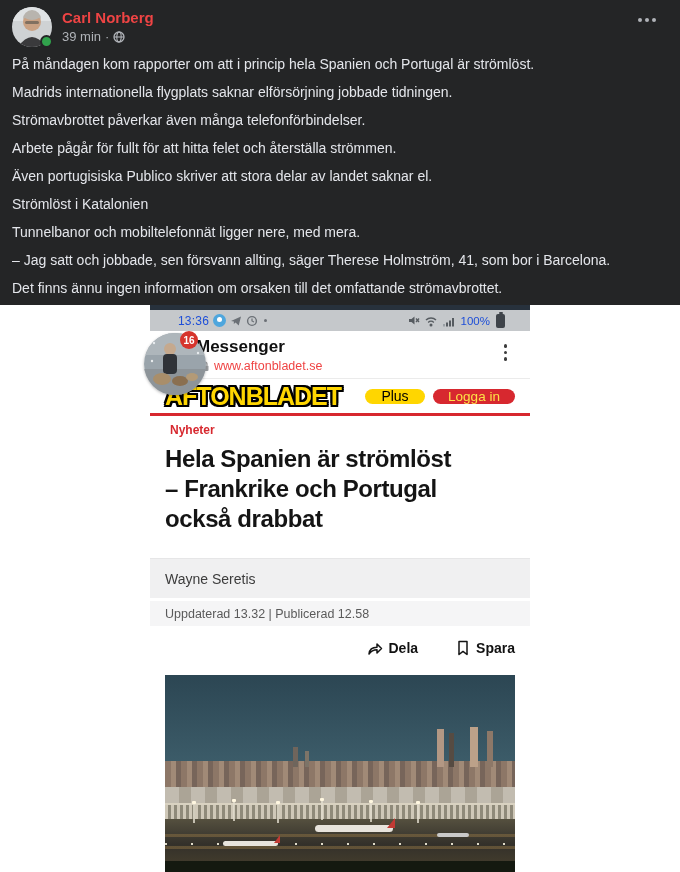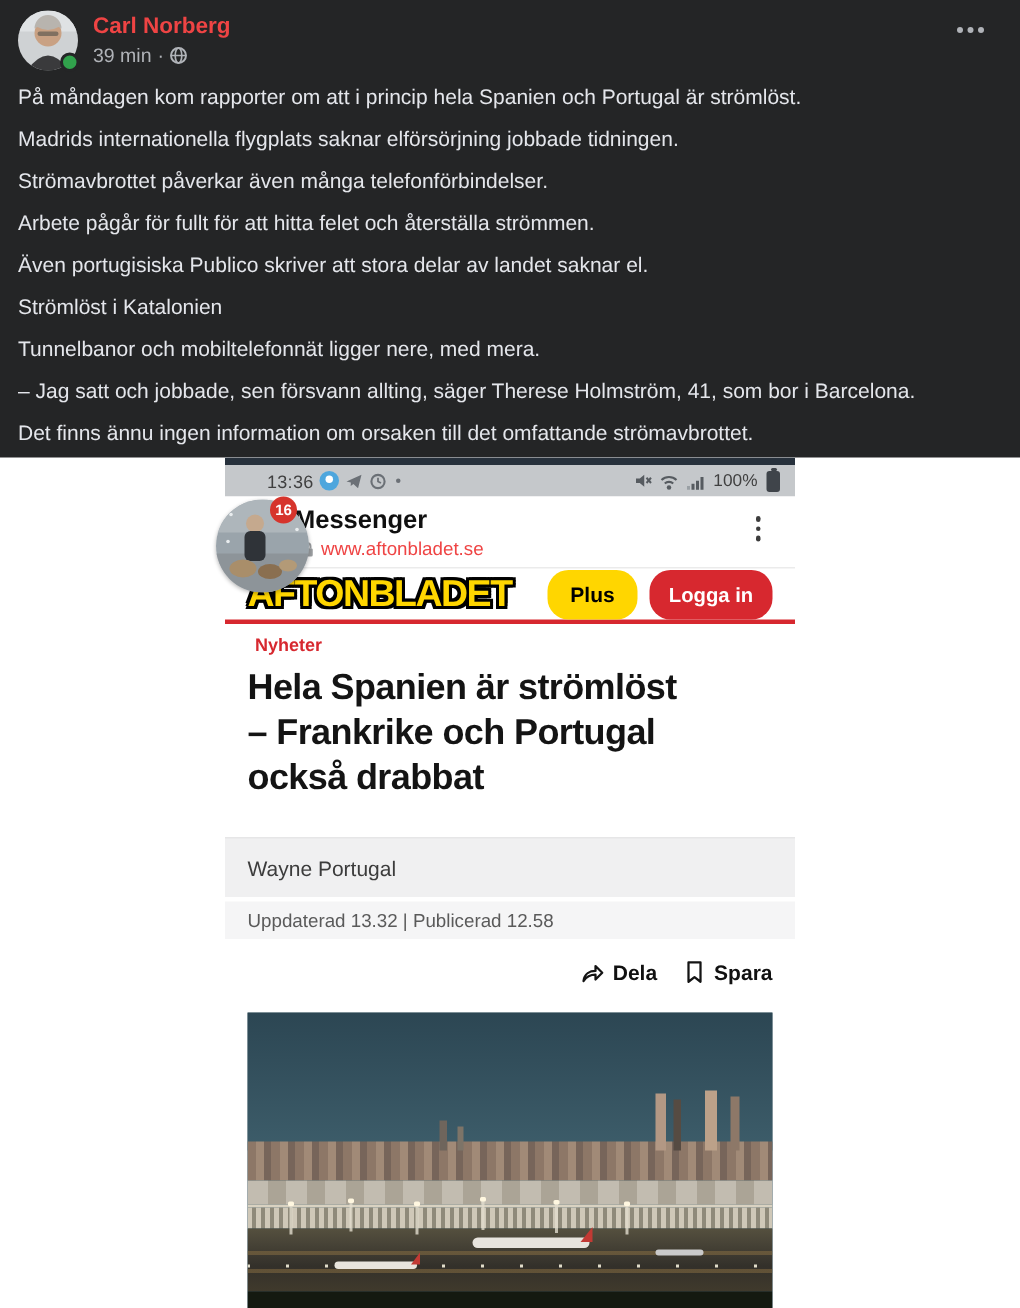--- a/index.html
+++ b/index.html
@@ -19,21 +19,21 @@
   .post-meta{position:absolute;left:62px;top:29px;font-size:13px;color:#b0b3b8;display:flex;align-items:center;gap:4px;}
   .post-menu{position:absolute;right:24px;top:18px;display:flex;gap:3px;cursor:pointer;}
   .post-menu i{width:4px;height:4px;border-radius:50%;background:#b0b3b8;display:block;}
   .post-text{padding:2px 12px 0;}
   .post-text p{margin:0 0 13px;font-size:14px;line-height:15px;color:#e4e6eb;white-space:nowrap;}
   
   .embed{position:absolute;left:0;top:305px;width:680px;height:567px;background:#ffffff;overflow:hidden;}
   .phone{position:relative;width:380px;margin:0 auto;background:#fff;}
   .navy-strip{height:5px;background:#27313c;}
   .statusbar{height:21px;background:#c5c8cb;display:flex;align-items:center;
-    padding:0 10px 0 28px;box-sizing:border-box;font-size:12px;color:#404040;gap:4px;}
+    padding:0 25px 0 28px;box-sizing:border-box;font-size:12px;color:#1d4ed8;gap:4px;}
   .sb-spacer{flex:1;}
   .sb-time{letter-spacing:.2px;}
   .loc-ico{width:13px;height:13px;border-radius:50%;background:#4ea6dd;position:relative;}
   .loc-ico::after{content:"";position:absolute;left:4px;top:3px;width:5px;height:5px;border-radius:50%;background:#fff;}
   .sb-dot{width:3px;height:3px;border-radius:50%;background:#6b7076;margin-left:2px;}
   .sb-pct{font-size:11.5px;margin-left:2px;}
   .battery{width:9px;height:14px;background:#3f444a;border-radius:2px;position:relative;margin-left:2px;}
   .battery::before{content:"";position:absolute;top:-2px;left:2.5px;width:4px;height:2px;background:#3f444a;border-radius:1px;}
   
   .msgr{height:47px;position:relative;background:#fff;border-bottom:1px solid #ebebeb;}
@@ -44,35 +44,35 @@
   
   .bubble{position:absolute;left:-6px;top:28px;width:62px;height:62px;z-index:5;}
   .bubble-img{width:62px;height:62px;border-radius:50%;overflow:hidden;display:block;box-shadow:0 1px 3px rgba(0,0,0,.3);}
   .badge{position:absolute;left:36px;top:-2px;width:18px;height:18px;border-radius:50%;background:#d6342c;
     color:#fff;font-size:10px;font-weight:bold;display:flex;align-items:center;justify-content:center;z-index:6;}
   
   .abrow{height:34px;display:flex;align-items:center;gap:8px;padding:0 15px;box-sizing:border-box;background:#fff;}
   .ablogo{font-size:25px;font-weight:900;letter-spacing:-1px;color:#ffd600;white-space:nowrap;
     text-shadow:-2px -2px 0 #000,2px -2px 0 #000,-2px 2px 0 #000,2px 2px 0 #000,0 -2px 0 #000,0 2px 0 #000,-2px 0 0 #000,2px 0 0 #000;}
   .ab-spacer{flex:1;}
-  .pill{height:33px;border-radius:14px;display:flex;align-items:center;justify-content:center;
-    font-weight:bold;box-sizing:border-box;cursor:pointer;border:none;}
+  .pill{height:15px;border-radius:14px;display:flex;align-items:center;justify-content:center;
+    font-weight:normal;box-sizing:border-box;cursor:pointer;border:none;}
   .pill-plus{width:60px;background:#ffd600;color:#000;font-size:14px;}
-  .pill-login{width:82px;background:#d7282f;color:#ffffff;font-size:13.5px;}
+  .pill-login{width:82px;background:#d7282f;color:#fde047;font-size:13.5px;}
   .redline{height:3px;background:#d7282f;}
   
   .section-label{margin:7px 20px 0;font-size:12px;font-weight:bold;color:#d7282f;}
   .headline{margin:7px 15px 0;font-size:24px;line-height:30px;font-weight:bold;color:#141414;letter-spacing:-.4px;}
   .headline span{display:block;}
   .byline-band{margin-top:24px;height:40px;background:#f0f0f1;border-top:1px solid #e6e6e7;
     display:flex;align-items:center;padding:0 15px;box-sizing:border-box;font-size:14px;color:#3c3c3c;}
   .band-gap{height:3px;background:#fff;}
   .date-band{height:25px;background:#f5f5f6;display:flex;align-items:center;padding:0 15px;
     box-sizing:border-box;font-size:12.5px;color:#5a5a5a;}
-  .share-row{height:44px;display:flex;align-items:center;justify-content:flex-end;gap:18px;
+  .share-row{height:44px;display:flex;align-items:center;justify-content:flex-end;gap:38px;
     padding:0 15px;box-sizing:border-box;background:#fff;}
   .share-btn{display:flex;align-items:center;gap:6px;font-size:14px;font-weight:bold;color:#111;cursor:pointer;}
   
   .photo{margin:5px 15px 0;width:350px;height:200px;position:relative;overflow:hidden;background:#33505c;}
   .ph{position:absolute;left:0;width:350px;}
   .ph-sky{top:0;height:92px;background:linear-gradient(180deg,#2c4653,#3d5d6a);}
   .ph-city{top:86px;height:26px;background:repeating-linear-gradient(90deg,#8d7767 0 6px,#a18a77 6px 11px,#77655a 11px 16px);}
   .ph-white{top:112px;height:16px;background:repeating-linear-gradient(90deg,#c2bcb0 0 14px,#aba496 14px 26px);}
   .ph-term{top:128px;height:16px;border-top:2px solid #d9d2c1;box-sizing:border-box;
     background:repeating-linear-gradient(90deg,#cfc8b8 0 3px,#8f8a7a 3px 6px);}
@@ -211,21 +211,21 @@
     <div class="redline"></div>
 
     <div class="section-label">Nyheter</div>
     <h1 class="headline" style="margin-top:7px;">
       <span>Hela Spanien är strömlöst</span>
       <span>– Frankrike och Portugal</span>
       <span>också drabbat</span>
     </h1>
 
     <div class="byline-band">
-      <span>Wayne Portugal</span>
+      <span>Wayne Seretis</span>
     </div>
     <div class="band-gap"></div>
     <div class="date-band">
       <span>Uppdaterad 13.32 | Publicerad 12.58</span>
     </div>
 
     <div class="share-row">
       <span class="share-btn">
         <svg width="16" height="15" viewBox="0 0 16 15">
           <path d="M2 13 C2.5 8 6.5 6.3 10 6.3 L10 3 L14.5 7.5 L10 12 L10 8.8 C7 8.8 4.2 9.8 2 13 Z" fill="none" stroke="#141414" stroke-width="1.5" stroke-linejoin="round"></path>

